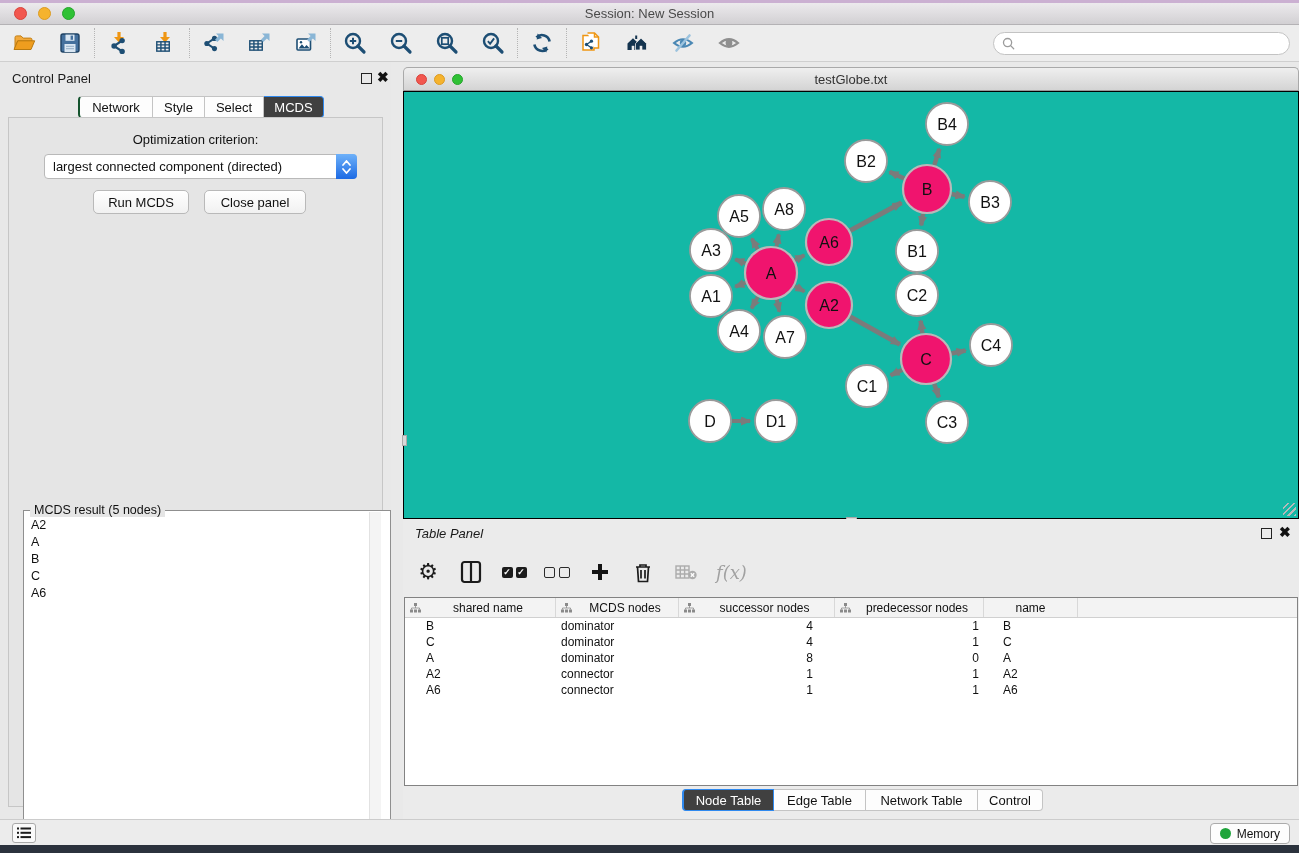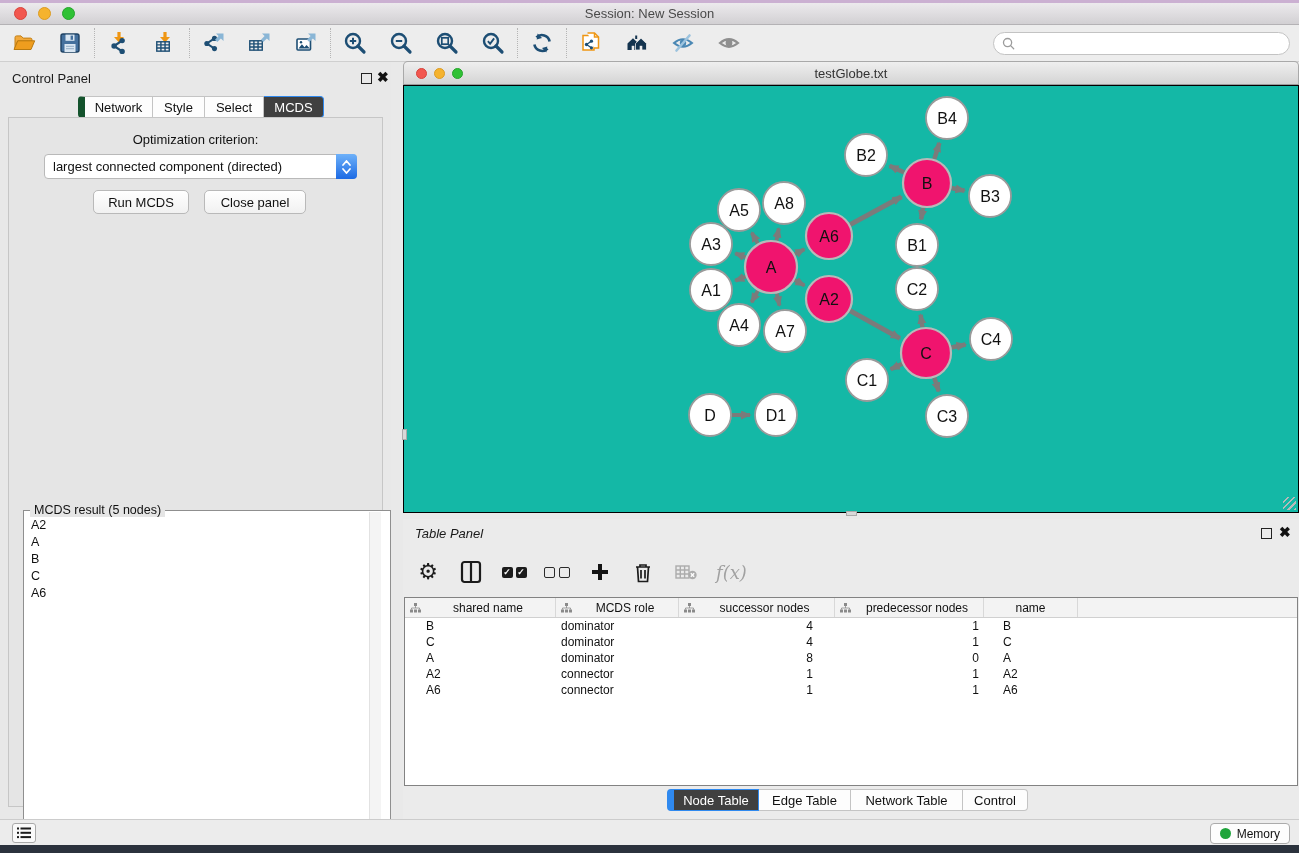--- a/index.html
+++ b/index.html
@@ -32,21 +32,21 @@
 
   
   #control-panel { left:0; top:62px; width:391px; height:757px; background:#e8e8e8; }
   #cp-title { left:12px; top:9px; font-size:13px; color:#1a1a1a; }
   .float-icon { width:11px; height:11px; border:1.5px solid #222; display:inline-block; }
   .close-icon { font-size:14px; font-weight:bold; color:#111; line-height:11px; }
   #cp-float { left:361px; top:11px; } #cp-close { left:377px; top:10px; }
   #cp-tabs { left:78px; top:34px; display:flex; }
   .seg-tab { height:22px; background:#fdfdfd; border:1px solid #c4c4c4; border-left:none;
     font-size:13px; color:#111; display:flex; align-items:center; justify-content:center; }
-  .seg-tab:first-child { border-left:7px solid #14532d; border-radius:4px 0 0 4px; }
+  .seg-tab:first-child { border-left:2px solid #14532d; border-radius:4px 0 0 4px; }
   .seg-tab:last-child { border-radius:0 4px 4px 0; }
   .seg-tab.active { background:#404040; border-color:#2f89ef; color:#fff; }
   #cp-body { left:8px; top:55px; width:375px; height:690px; background:#e5e5e5; border:1px solid #c6c6c6; }
   #opt-label { width:100%; top:14px; text-align:center; font-size:13px; color:#111; }
   #opt-select { left:35px; top:36px; width:313px; height:25px; background:#fff;
     border:1px solid #b9b9b9; border-radius:4px; display:flex; align-items:center; }
   #opt-select .sel-text { flex:1; font-size:13px; padding-left:8px; color:#111; white-space:nowrap; }
   #opt-stepper { width:21px; height:25px; margin-right:-1px; border-radius:0 4px 4px 0;
     background:linear-gradient(#6eb1f9,#1c6ae4); display:flex; flex-direction:column;
     align-items:center; justify-content:center; color:#fff; }
@@ -59,21 +59,21 @@
 
   #mcds-box { left:14px; top:392px; width:368px; height:345px; border:1px solid #8f8f8f; background:#fff; }
   #mcds-legend { position:absolute; left:6px; top:-8px; background:#e5e5e5; padding:0 4px;
     font-size:12.5px; color:#111; }
   #result-list { position:absolute; left:1px; top:6px; width:352px; bottom:1px; overflow:hidden; }
   .result-item { font-size:12.5px; color:#111; padding:1px 6px; line-height:15px; }
   #result-scroll { position:absolute; right:9px; top:1px; width:12px; bottom:1px;
     background:#f4f4f4; border-left:1px solid #e2e2e2; }
 
   
-  #net-window { left:403px; top:61px; width:896px; height:453px; }
+  #net-window { left:403px; top:67px; width:896px; height:453px; }
   #net-titlebar { left:0; top:0; width:896px; height:24px; border:1px solid #a9a9a9; border-bottom:1px solid #9a9a9a;
     border-radius:5px 5px 0 0; background:linear-gradient(#efefef,#d4d4d4); }
   #net-titlebar .lights { top:6px; left:12px; gap:7px; }
   #net-titlebar .light { width:11px; height:11px; }
   #net-title { text-align:center; line-height:23px; font-size:13px; color:#333; }
   #net-canvas { left:0; top:24px; width:896px; height:428px; background:#14b8a6; border:1px solid #000; }
   #net-grip { right:2px; bottom:2px; width:13px; height:13px;
     background:repeating-linear-gradient(135deg, transparent 0 3px, #b9b9b9 3px 4.5px); }
   .frame-grip { background:#d8d8d8; border:1px solid #aaa; }
 
@@ -90,21 +90,21 @@
   .fx-glyph { font-family:"DejaVu Serif", serif; font-style:italic; font-size:18px; color:#9e9e9e; }
 
   #data-table { left:1px; top:78px; width:894px; height:189px; background:#fff; border:1px solid #828282; overflow:hidden; }
   #table-header { display:flex; height:20px; background:#f3f3f3; border-bottom:1px solid #d0d0d0; }
   .th-cell { display:flex; align-items:center; font-size:12px; color:#111; border-right:1px solid #d8d8d8; position:relative; }
   .th-cell .th-label { flex:1; text-align:center; padding:0 4px; }
   .th-tree { margin-left:5px; flex:0 0 auto; }
   .tr-row { display:flex; height:16px; align-items:center; }
   .td-cell { font-size:12px; color:#111; white-space:nowrap; overflow:hidden; }
 
-  #bottom-tabs { left:264px; top:270px; display:flex; }
+  #bottom-tabs { left:279px; top:270px; display:flex; }
 
   
   #status-bar { left:0; top:819px; width:1299px; height:26px; background:#ececec; border-top:1px solid #cccccc; }
   #status-list-btn { left:12px; top:3px; width:24px; height:20px; background:#fafafa;
     border:1px solid #a9a9a9; border-radius:3px; display:flex; align-items:center; justify-content:center; }
   #memory-btn { right:9px; top:3px; height:21px; background:#fdfdfd; border:1px solid #ababab;
     border-radius:4px; display:flex; align-items:center; gap:6px; padding:0 9px; }
   #memory-dot { width:11px; height:11px; border-radius:50%; background:#1ea43b; }
   #memory-label { font-size:12px; color:#111; }
   #bottom-dark { left:0; top:845px; width:1299px; height:8px; background:#2b323d; }
@@ -496,21 +496,21 @@
         <div class="th-cell" style="width: 123px;">
           <svg class="th-tree" width="11" height="10" viewBox="0 0 11 10">
   <g fill="#8a8a8a">
               <rect x="4" y="0" width="3" height="3"></rect>
               <rect x="0" y="6.5" width="3" height="3"></rect>
   <rect x="4" y="6.5" width="3" height="3"></rect>
               <rect x="8" y="6.5" width="3" height="3"></rect>
             </g>
   <path d="M5.5 3 V5 M1.5 6.5 V5 H9.5 V6.5" stroke="#8a8a8a" stroke-width="0.8" fill="none"></path>
           </svg>
-          <span class="th-label">MCDS role</span>
+          <span class="th-label">MCDS nodes</span>
         </div>
         <div class="th-cell" style="width: 156px;">
           <svg class="th-tree" width="11" height="10" viewBox="0 0 11 10">
   <g fill="#8a8a8a">
               <rect x="4" y="0" width="3" height="3"></rect>
               <rect x="0" y="6.5" width="3" height="3"></rect>
   <rect x="4" y="6.5" width="3" height="3"></rect>
               <rect x="8" y="6.5" width="3" height="3"></rect>
             </g>
   <path d="M5.5 3 V5 M1.5 6.5 V5 H9.5 V6.5" stroke="#8a8a8a" stroke-width="0.8" fill="none"></path>

